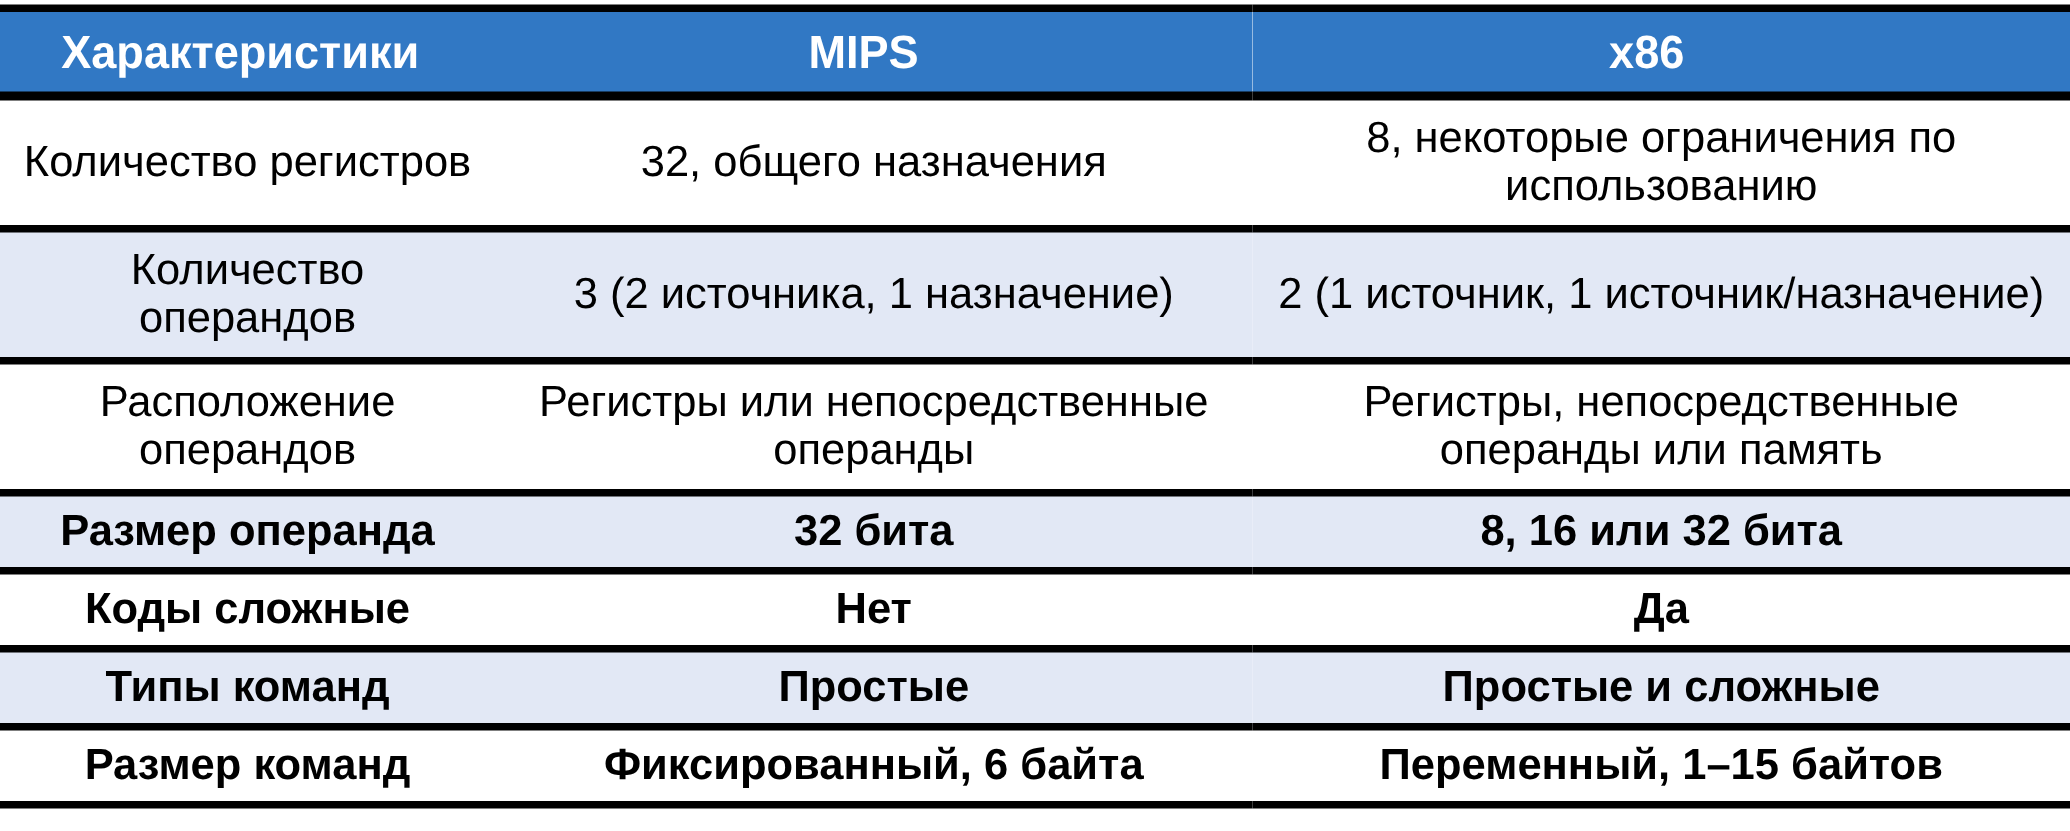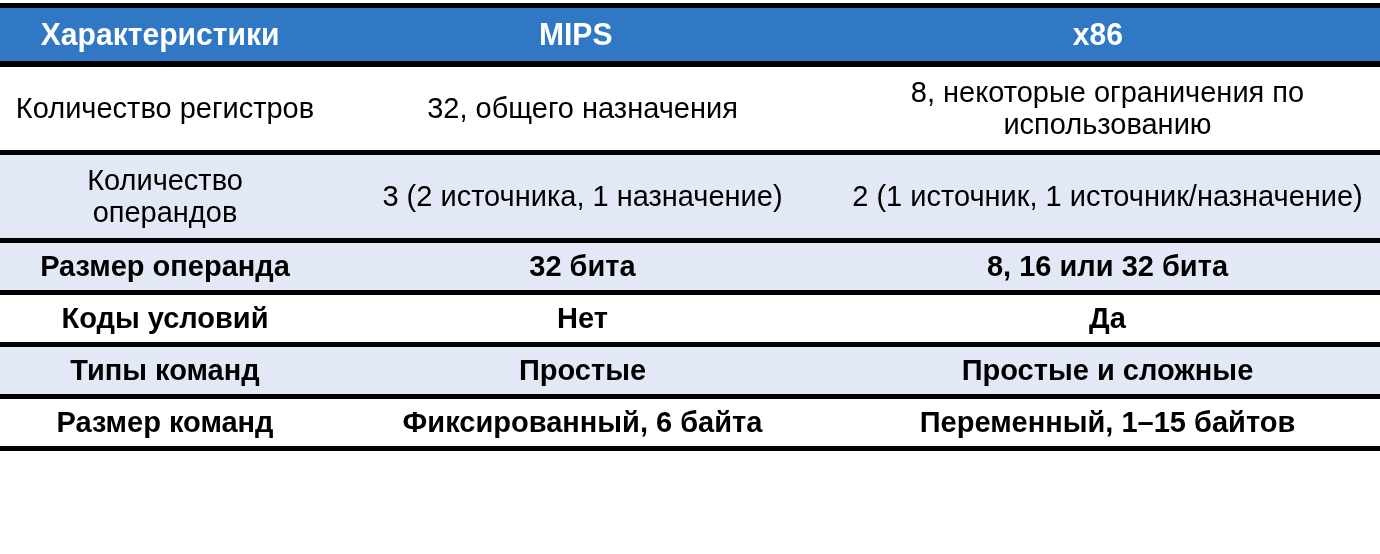--- a/index.html
+++ b/index.html
@@ -109,36 +109,47 @@
             <span class="cell-text">Количество операндов</span>
           </td>
         <td>
             <span class="cell-text">3 (2 источника, 1 назначение)</span>
           </td>
         <td>
             <span class="cell-text">2 (1 источник, 1 источник/назначение)</span>
           </td>
       </tr>
 
+      <tr class="plain r-tall sep-bottom">
+        <td>
+            <span class="cell-text">Расположение операндов</span>
+          </td>
+        <td>
+            <span class="cell-text">Регистры или непосредственные операнды</span>
+          </td>
+        <td>
+            <span class="cell-text">Регистры, непосредственные операнды или память</span>
+          </td>
+      </tr>
 
       <tr class="shade r-short sep-bottom">
         <td>
             <span class="cell-text">Размер операнда</span>
           </td>
         <td>
             <span class="cell-text">32 бита</span>
           </td>
         <td>
             <span class="cell-text">8, 16 или 32 бита</span>
           </td>
       </tr>
 
       <tr class="plain r-short sep-bottom">
         <td>
-            <span class="cell-text">Коды условий</span>
+            <span class="cell-text">Коды сложные</span>
           </td>
         <td>
             <span class="cell-text">Нет</span>
           </td>
         <td>
             <span class="cell-text">Да</span>
           </td>
       </tr>
 
       <tr class="shade r-short sep-bottom">

